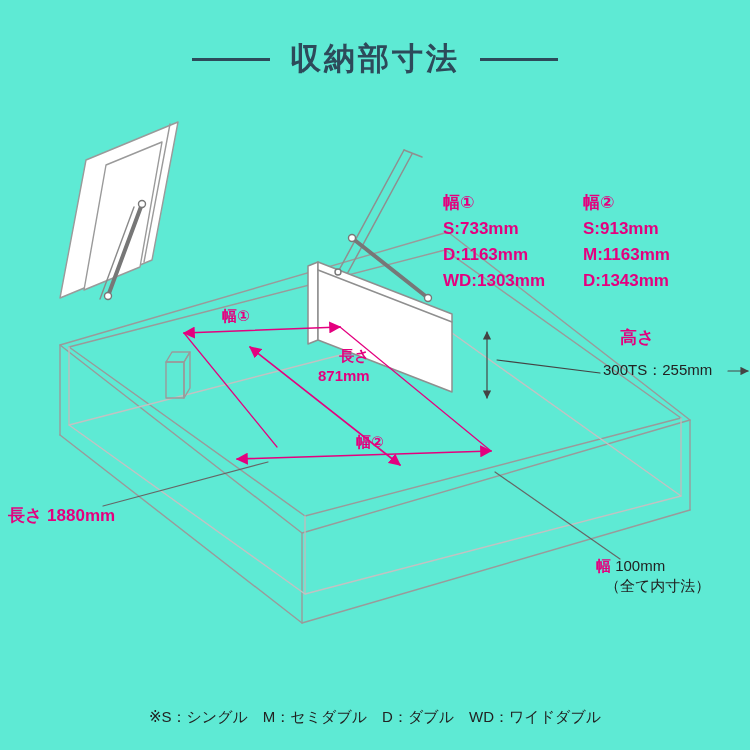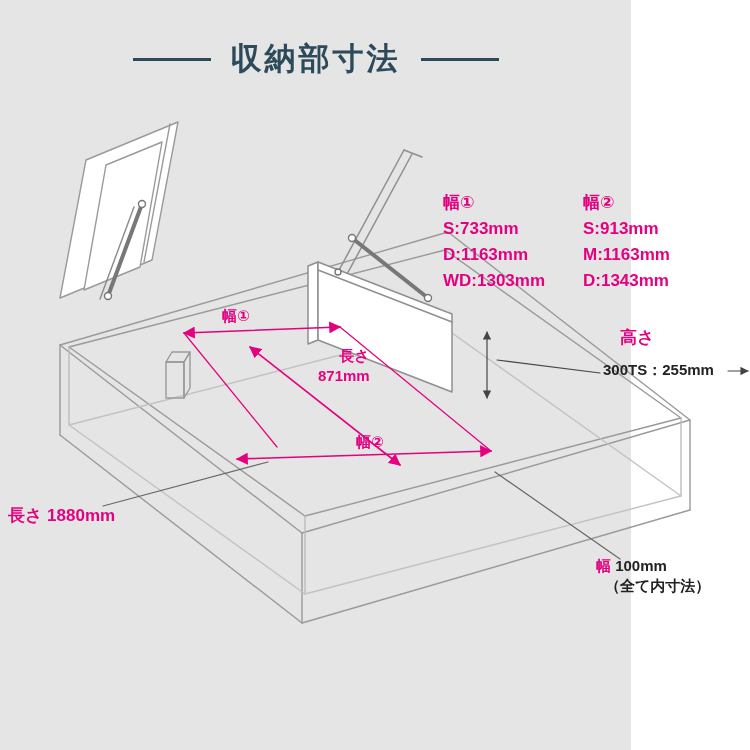--- a/index.html
+++ b/index.html
@@ -1,24 +1,24 @@
 <!DOCTYPE html>
 <html><head>
 <meta charset="utf-8">
 <style>
   html,body{margin:0;padding:0;background:#fff;}
   body{width:750px;height:750px;overflow:hidden;font-family:"Liberation Sans","DejaVu Sans",sans-serif;}
-  .stage{position:relative;width:631px;height:750px;background:#e5e5e5;}
+  .stage{position:relative;width:750px;height:750px;background:#5eead4;}
   .header{position:absolute;top:38px;left:0;right:0;display:flex;align-items:center;justify-content:center;gap:20px;}
   .dash{width:78px;height:3px;background:#2d4a5a;}
   .page-title{font-size:31px;font-weight:bold;color:#2d4a5a;letter-spacing:3px;}
   svg.diagram{position:absolute;left:0;top:0;}
   .lbl{position:absolute;white-space:nowrap;line-height:1.3;}
   .mag{color:#e4007f;font-weight:bold;}
-  .blk{color:#222;font-weight:bold;}
+  .blk{color:#222;font-weight:normal;}
   .s15{font-size:15px;}
   .s17{font-size:17px;}
   .spec{font-size:17px;line-height:26px;color:#e4007f;font-weight:bold;}
   .center{text-align:center;}
   .footnote{position:absolute;left:0;right:0;top:708px;text-align:center;font-size:15px;color:#222;}
 </style>
 </head>
 <body>
 
 <div class="stage">
@@ -130,14 +130,15 @@
 
   <div class="lbl mag s17" style="left:8px;top:505px;">長さ 1880mm</div>
 
   <div class="lbl s15" style="left:596px;top:556px;">
     <span class="mag">幅</span>
     <span class="blk">100mm</span>
   </div>
 
   <div class="lbl blk s15" style="left:605px;top:576px;text-align:right;">（全て内寸法）</div>
 
+  <div class="footnote">※S：シングル　M：セミダブル　D：ダブル　WD：ワイドダブル</div>
 
 </div>
 
 </body></html>

